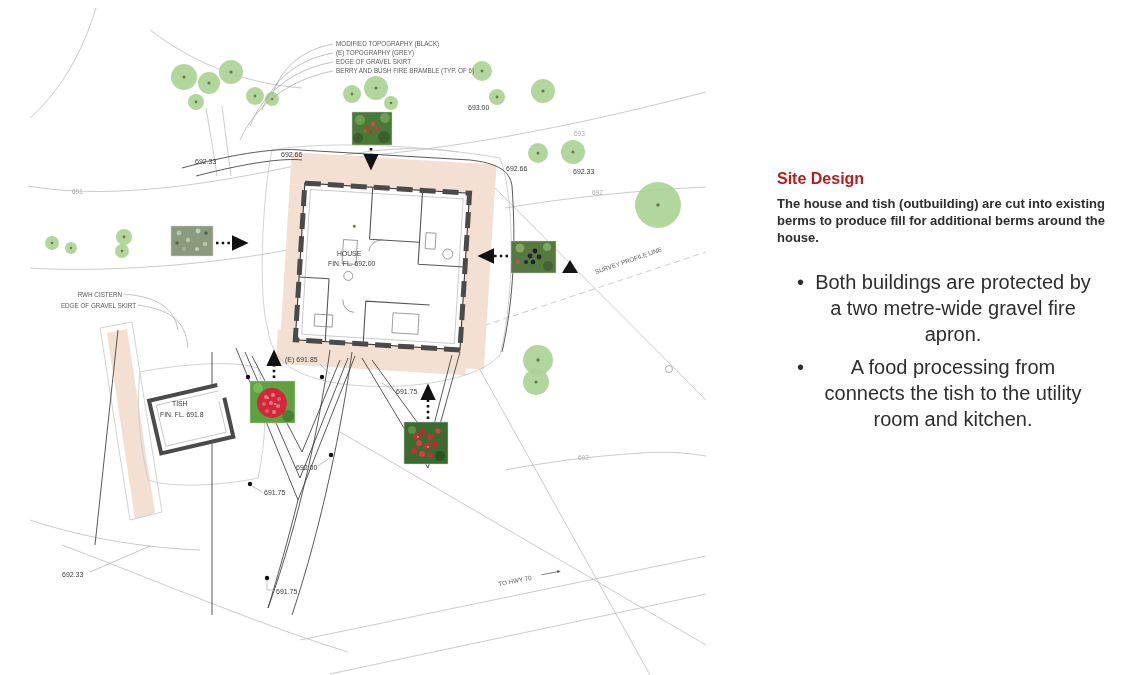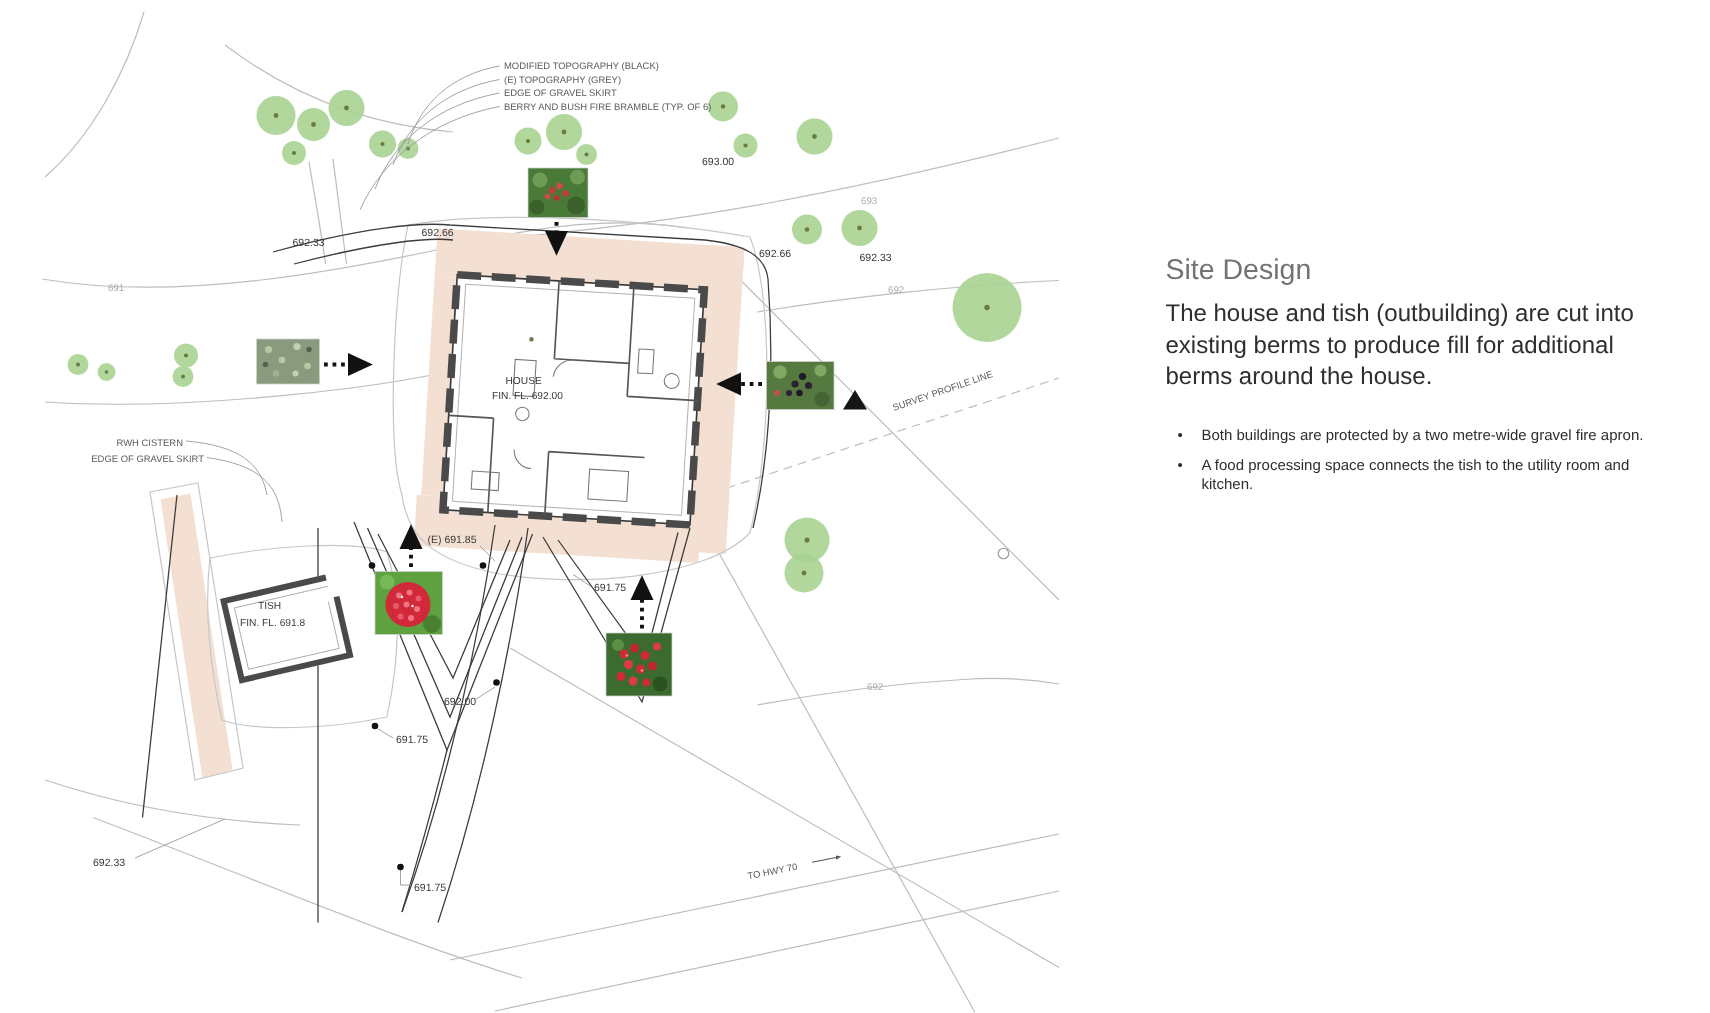--- a/index.html
+++ b/index.html
@@ -24,23 +24,23 @@
   .wallseg{stroke:#4a4a4a;stroke-width:5;fill:none;stroke-dasharray:16 7;}
   .partition{stroke:#555;stroke-width:1.1;fill:none;}
   .fixture{stroke:#777;stroke-width:0.7;fill:none;}
   .dotpt{fill:#111;}
   .arrow{stroke:#111;stroke-width:2.6;stroke-dasharray:2.5 3.2;fill:none;}
   .photo-frame{stroke:#cfcfcf;stroke-width:0.5;}
 
   .panel{
     position:absolute;left:777px;top:170px;width:332px;color:#2e2e2e;
   }
-  .panel-title{font-size:19px;font-weight:normal;margin:0 0 8px 0;color:#737373;}
-  .panel-intro{font-size:16px;line-height:1.3;margin:0 0 22px 0;}
-  .panel-bullets{list-style:none;margin:4px;padding:0;font-size:10px;line-height:1.3;}
+  .panel-title{font-size:16px;font-weight:bold;margin:0 0 8px 0;color:#b91c1c;}
+  .panel-intro{font-size:13px;line-height:1.3;margin:0 0 22px 0;font-weight:bold;}
+  .panel-bullets{list-style:none;margin:16px;padding:0;font-size:20px;line-height:1.3;text-align:center;}
   .panel-bullets li{padding-left:20px;position:relative;margin-bottom:7px;}
   .panel-bullets li::before{content:"•";position:absolute;left:4px;}
 </style>
 </head>
 <body>
 
 <svg class="site-plan" width="710" height="675" viewBox="0 0 710 675">
   <defs>
     <marker id="ah" markerWidth="7" markerHeight="7" refX="3.2" refY="3" orient="auto">
       <path d="M0,0 L6.5,3 L0,6 Z" fill="#111"></path>
@@ -349,15 +349,15 @@
       <circle cx="428" cy="447" r="0.9" fill="#f28b93"></circle>
     <line class="arrow" x1="428" y1="419" x2="428" y2="392" marker-end="url(#ah)"></line>
   </g>
 </svg>
 
 <div class="panel">
   <h2 class="panel-title">Site Design</h2>
   <p class="panel-intro">The house and tish (outbuilding) are cut into existing berms to produce fill for additional berms around the house.</p>
   <ul class="panel-bullets">
     <li>Both buildings are protected by a two metre-wide gravel fire apron.</li>
-    <li>A food processing space connects the tish to the utility room and kitchen.</li>
+    <li>A food processing from connects the tish to the utility room and kitchen.</li>
   </ul>
 </div>
 
 </body></html>

